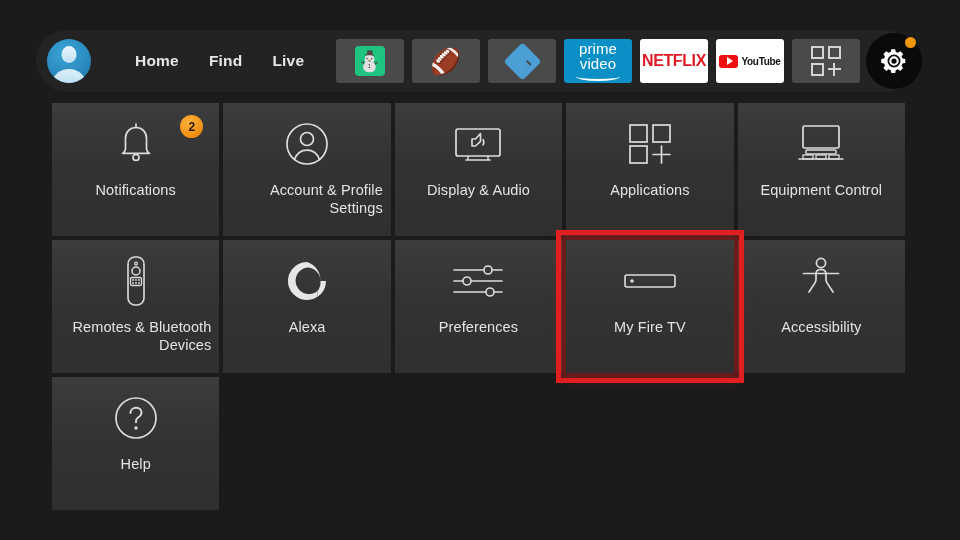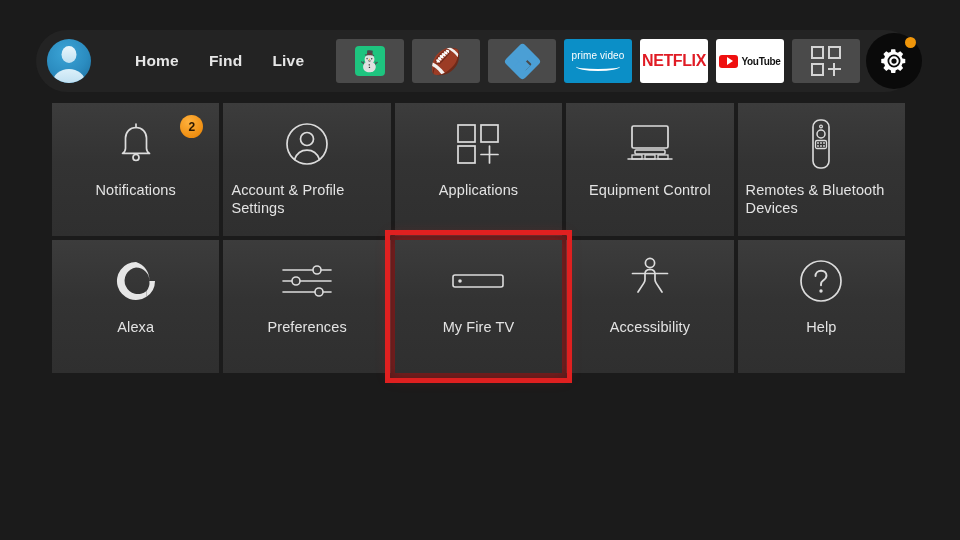--- a/index.html
+++ b/index.html
@@ -67,21 +67,21 @@
   .kodi-d::after {
     content: ""; position: absolute; left: 5px; top: 5px;
     width: 11px; height: 11px; background: #4b9fd5; transform: rotate(0deg);
     box-shadow: 6px 6px 0 0 #4b9fd5;
   }
   .kodi-cut {
     position: absolute; left: 13px; top: 9px; width: 9px; height: 9px;
     background: #4a4a4a; border-radius: 1px;
   }
   .pv-wrap { text-align: center; line-height: 1; }
-  .pv-text { color: #fff; font-size: 10px; letter-spacing: .1px; }
+  .pv-text { color: #fff; font-size: 15px; letter-spacing: .1px; }
   .pv-smile {
     margin: 1px auto 0; width: 44px; height: 9px;
     border-bottom: 2px solid #fff; border-radius: 0 0 50% 50%;
   }
   .nflx { color: #e01b24; font-size: 16px; font-weight: bold; letter-spacing: -.4px; }
   .yt-wrap { display: flex; align-items: center; gap: 3px; }
   .yt-badge {
     width: 19px; height: 13px; background: #ef0f0f; border-radius: 3px;
     display: flex; align-items: center; justify-content: center;
   }
@@ -124,21 +124,21 @@
     display: flex; flex-direction: column;
     align-items: center; justify-content: flex-start;
   }
   .tile.empty { background: none; }
   .tile .icon {
     height: 74px; display: flex; align-items: center; justify-content: center;
     width: 100%; margin-top: 4px;
   }
   .tile .label {
     color: #e3e3e3; font-size: 14.5px; line-height: 18px;
-    text-align: left; padding: 0 8px; letter-spacing: .1px;
+    text-align: right; padding: 0 8px; letter-spacing: .1px;
   }
   .tile.focused {
     outline: 5px solid #e02020;
     outline-offset: 5px;
     box-shadow: 0 0 0 7px rgba(224,32,32,.28), 0 0 14px 4px rgba(224,32,32,.30);
     z-index: 5;
   }
   .badge {
     position: absolute; right: 16px; top: 12px;
     width: 23px; height: 23px; border-radius: 50%;
@@ -239,20 +239,33 @@
         <svg width="46" height="46" viewBox="0 0 46 46">
           <circle cx="23" cy="23" r="20" fill="none" stroke="#dcdcdc" stroke-width="1.7"></circle>
           <circle cx="23" cy="18" r="6.5" fill="none" stroke="#dcdcdc" stroke-width="1.7"></circle>
           <path d="M10.5 38.5c2.2-6 6.8-9.3 12.5-9.3s10.3 3.3 12.5 9.3" fill="none" stroke="#dcdcdc" stroke-width="1.7" stroke-linecap="round"></path>
         </svg>
       </div>
       <div class="label">Account &amp; Profile Settings</div>
     </div>
 
 
+    <div class="tile">
+      <div class="icon">
+        <svg width="54" height="40" viewBox="0 0 54 40">
+          <rect x="5" y="5" width="44" height="27" rx="2" fill="none" stroke="#dcdcdc" stroke-width="1.7"></rect>
+          <line x1="15" y1="36" x2="39" y2="36" stroke="#dcdcdc" stroke-width="1.7" stroke-linecap="round"></line>
+          <line x1="17" y1="32" x2="17" y2="36" stroke="#dcdcdc" stroke-width="1.5"></line>
+          <line x1="37" y1="32" x2="37" y2="36" stroke="#dcdcdc" stroke-width="1.5"></line>
+          <path d="M21 15v7h3.5l5-4.6v-7.8l-5 5.4H21z" fill="none" stroke="#dcdcdc" stroke-width="1.6" stroke-linejoin="round"></path>
+          <path d="M32 15.5c1 1.5 1 4 0 5.5" fill="none" stroke="#dcdcdc" stroke-width="1.5" stroke-linecap="round"></path>
+        </svg>
+      </div>
+      <div class="label">Display &amp; Audio</div>
+    </div>
 
     <div class="tile">
       <div class="icon">
         <svg width="46" height="44" viewBox="0 0 46 44">
           <rect x="3" y="3" width="17" height="17" fill="none" stroke="#dcdcdc" stroke-width="1.7"></rect>
           <rect x="26" y="3" width="17" height="17" fill="none" stroke="#dcdcdc" stroke-width="1.7"></rect>
           <rect x="3" y="24" width="17" height="17" fill="none" stroke="#dcdcdc" stroke-width="1.7"></rect>
           <line x1="26" y1="32.5" x2="43" y2="32.5" stroke="#dcdcdc" stroke-width="1.7" stroke-linecap="round"></line>
           <line x1="34.5" y1="24" x2="34.5" y2="41" stroke="#dcdcdc" stroke-width="1.7" stroke-linecap="round"></line>
         </svg>

